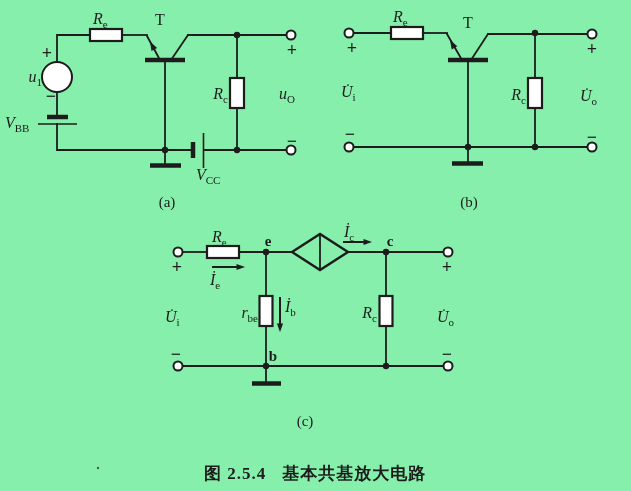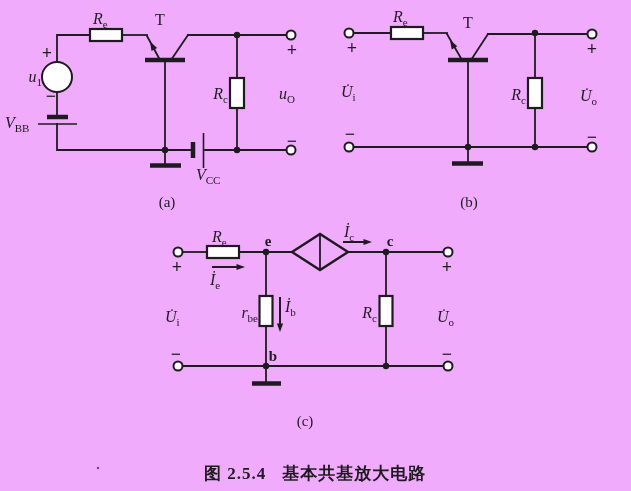--- a/index.html
+++ b/index.html
@@ -1,17 +1,17 @@
 <!DOCTYPE html>
 <html><head>
 <meta charset="utf-8">
 <style>
   html,body { margin:0; padding:0; background:#ffffff; }
   .page {
-    position:relative; width:631px; height:491px; background:#f0abfc;
+    position:relative; width:631px; height:491px; background:#86efac;
     font-family:"Liberation Serif","DejaVu Serif",serif;
     overflow:hidden;
   }
   svg text { fill:#1c1c1c; font-family:"Liberation Serif","DejaVu Serif",serif; }
   .vm  { font-style:italic; font-size:16px; }           
   .vs  { font-style:normal; font-size:11px; }           
   .plain { font-size:16px; }
   .node { font-size:15px; font-weight:bold; }
   .sign { font-size:18px; font-weight:bold; }
   .cap  { font-size:15px; }

